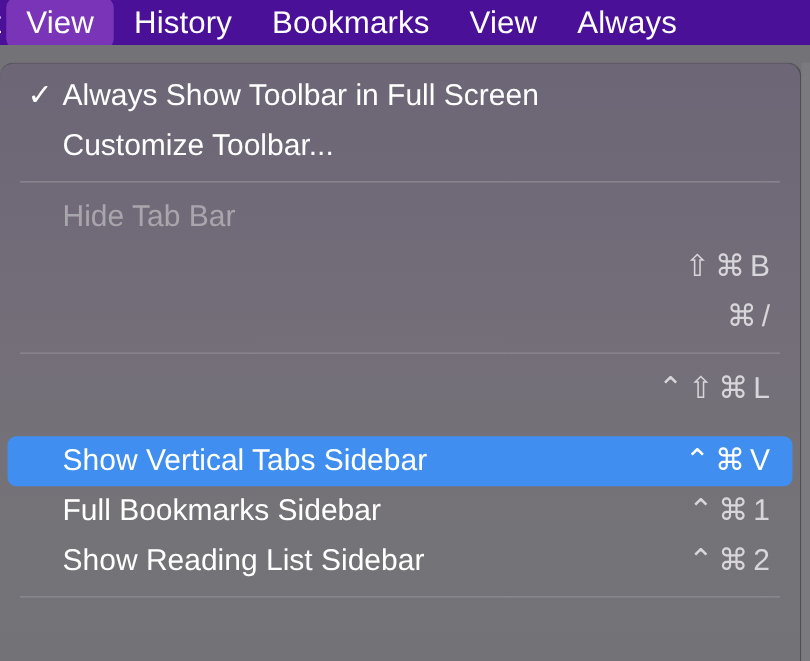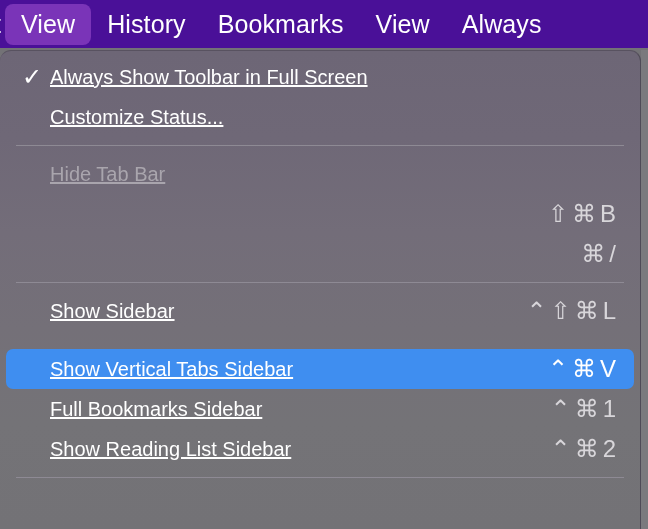--- a/index.html
+++ b/index.html
@@ -13,21 +13,21 @@
     font-family: "Liberation Sans", sans-serif;
     background: #737276;
     -webkit-font-smoothing: antialiased;
   }
 
   
   #menubar {
     position: absolute;
     left: 0; top: 0;
     width: 648px;
-    height: 48px;
+    height: 36px;
     background: #4a1098;
     display: flex;
     align-items: center;
     overflow: hidden;
     z-index: 5;
   }
   .menubar-item {
     font-size: 25px;
     color: #ffffff;
     line-height: 1;
@@ -96,25 +96,24 @@
     top: 50%;
     transform: translateY(-50%);
     width: 22px;
     font-size: 24px;
     color: #ffffff;
     line-height: 1;
     text-align: left;
   }
   .row-label {
     margin-left: 44px;
-    font-size: 20px;
+    font-size: 24px;
     color: #ffffff;
     line-height: 1;
     white-space: nowrap;
-    text-decoration: underline;
   }
   .menu-row.disabled .row-label {
     color: #a9a5ad;
   }
   .row-shortcut {
     position: absolute;
     right: 14px;
     top: 50%;
     transform: translateY(-50%);
     font-size: 24px;
@@ -149,39 +148,38 @@
 
 <div id="panel-edge"></div>
 
 <div id="menu-panel">
     <div style="height: 6px;"></div>
     <div class="menu-row">
       <span class="row-check">✓</span>
       <span class="row-label">Always Show Toolbar in Full Screen</span>
     </div>
     <div class="menu-row">
-      <span class="row-label">Customize Status...</span>
+      <span class="row-label">Customize Toolbar...</span>
     </div>
     <div class="sep-spacer-top"></div>
     <div class="menu-separator"></div>
     <div class="sep-spacer-bottom"></div>
     <div class="menu-row disabled">
       <span class="row-label">Hide Tab Bar</span>
     </div>
     <div class="menu-row">
       <span class="row-shortcut">⇧⌘B</span>
     </div>
     <div class="menu-row">
       <span class="row-shortcut">⌘/</span>
     </div>
     <div class="sep-spacer-top"></div>
     <div class="menu-separator"></div>
     <div class="sep-spacer-bottom"></div>
     <div class="menu-row">
-      <span class="row-label">Show Sidebar</span>
       <span class="row-shortcut">⌃⇧⌘L</span>
     </div>
     <div class="menu-row highlighted">
       <span class="row-label">Show Vertical Tabs Sidebar</span>
       <span class="row-shortcut">⌃⌘V</span>
     </div>
     <div class="menu-row">
       <span class="row-label">Full Bookmarks Sidebar</span>
       <span class="row-shortcut">⌃⌘1</span>
     </div>

